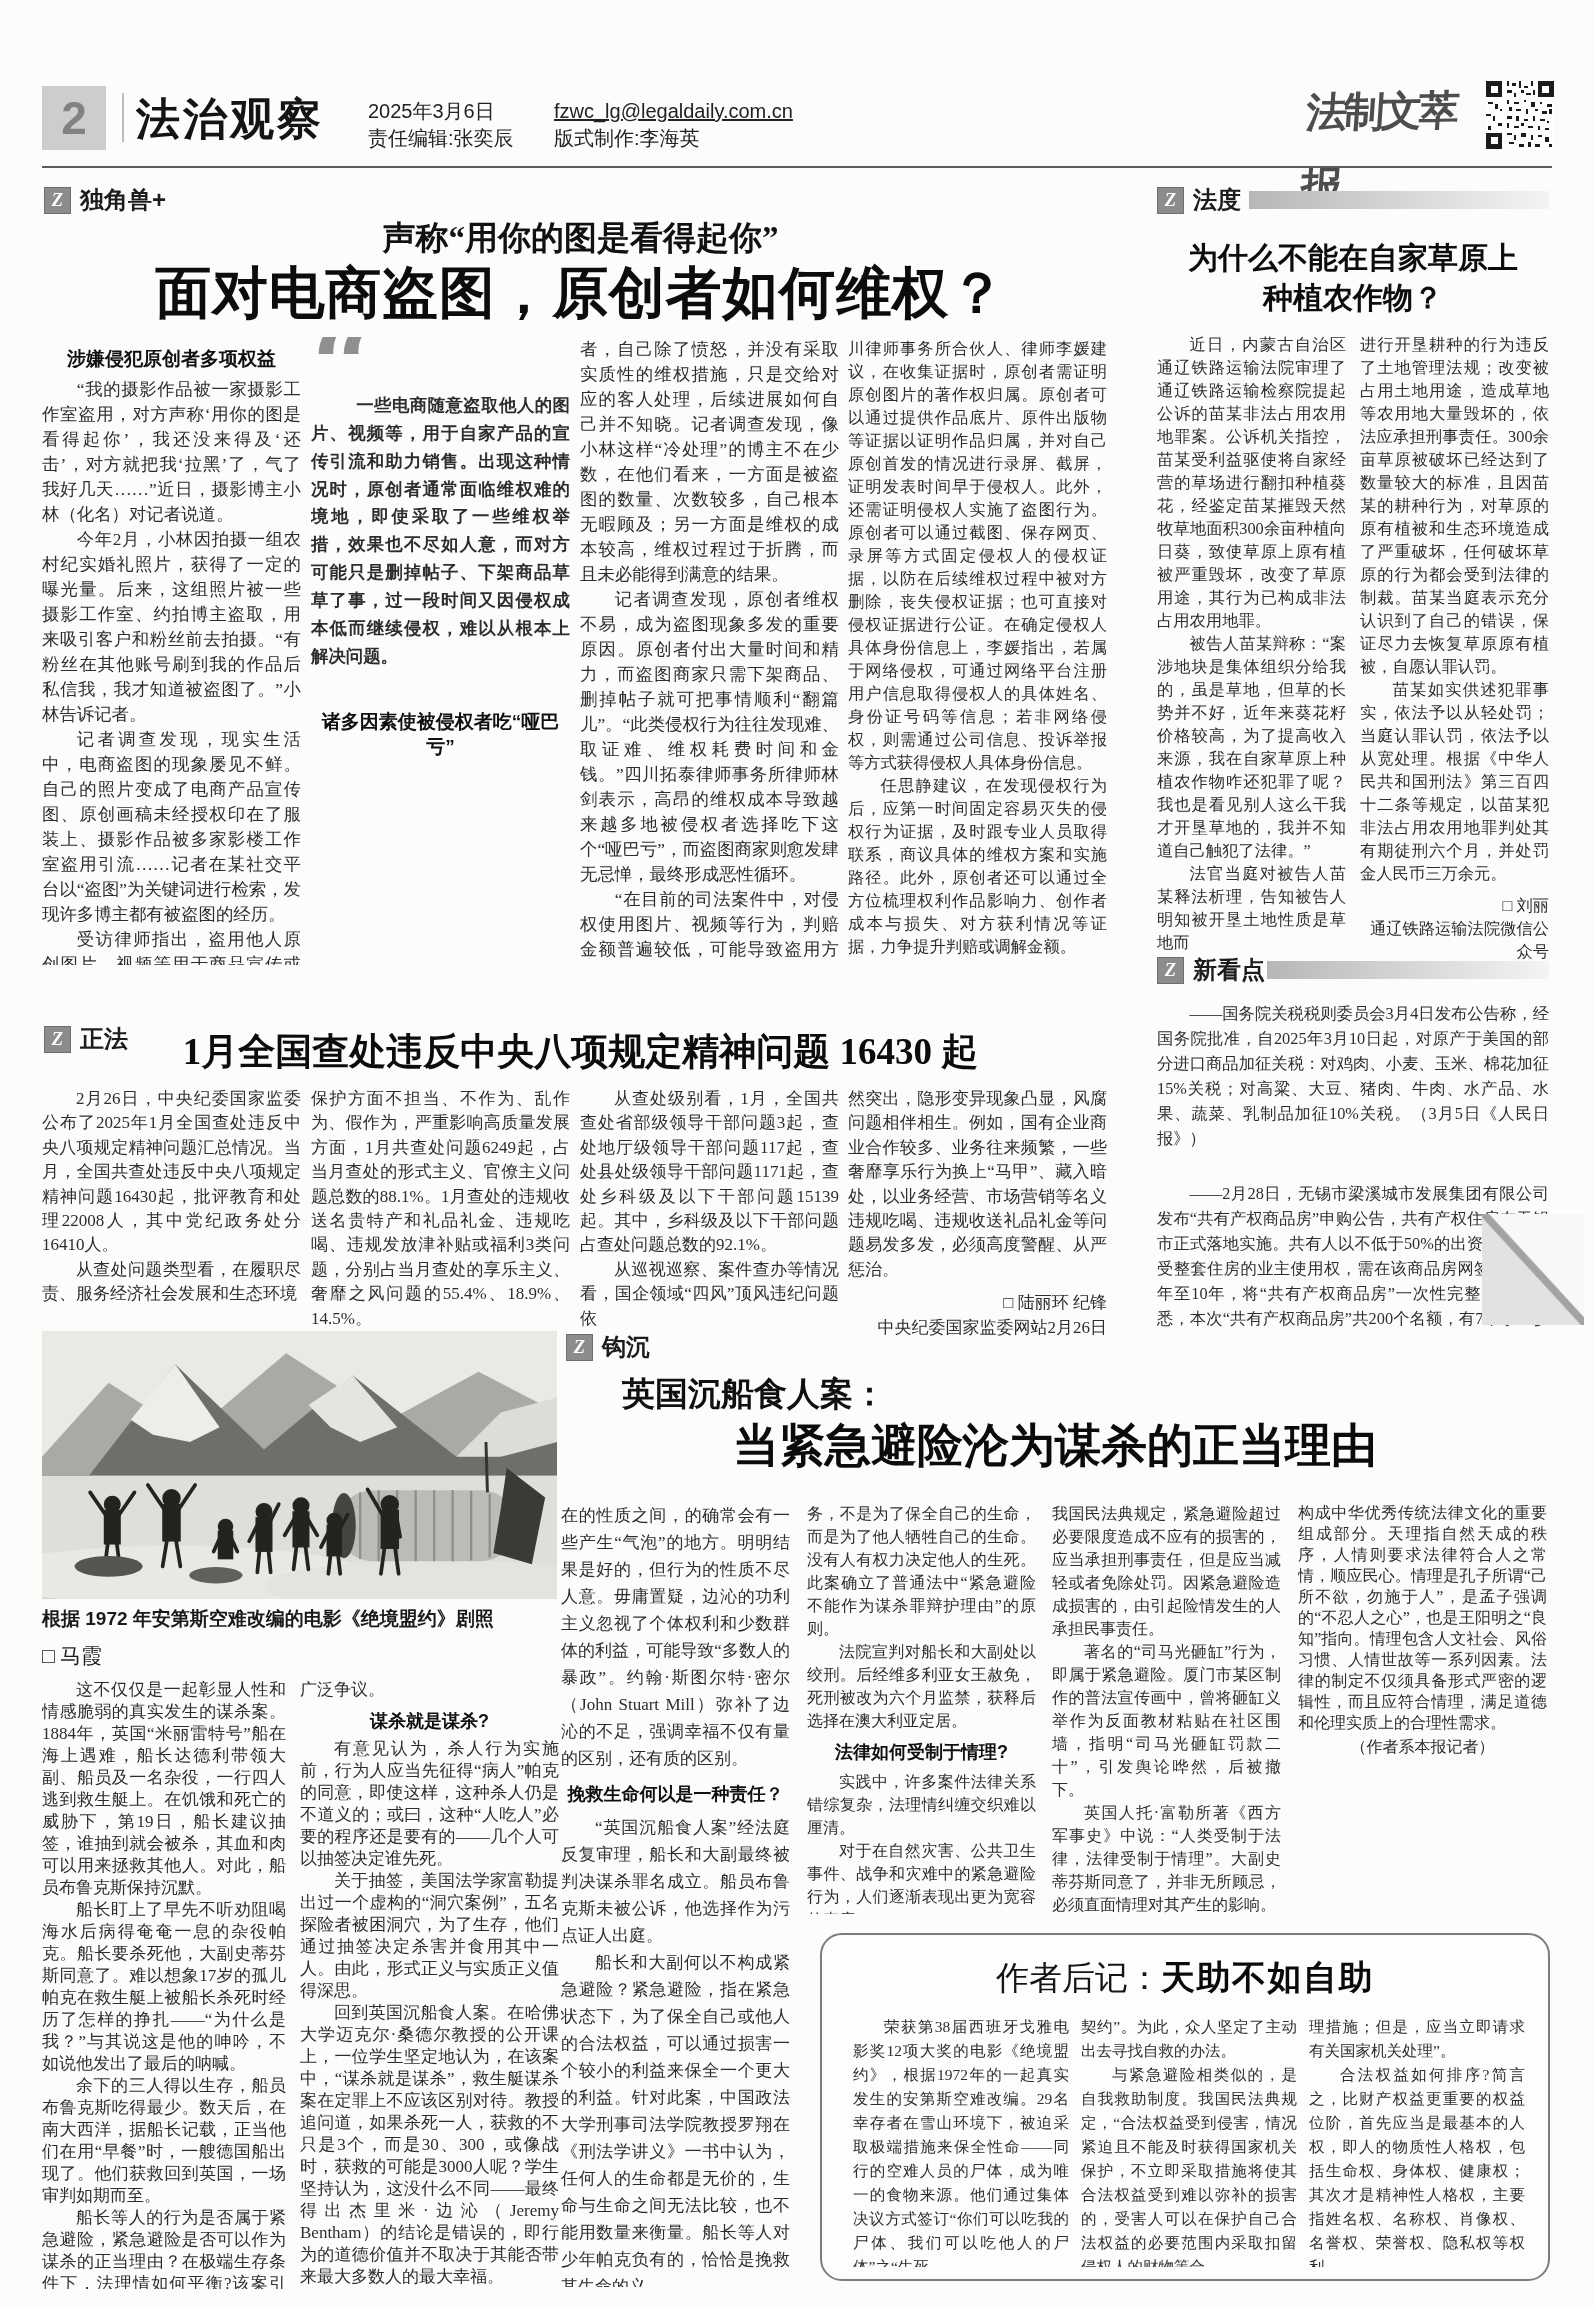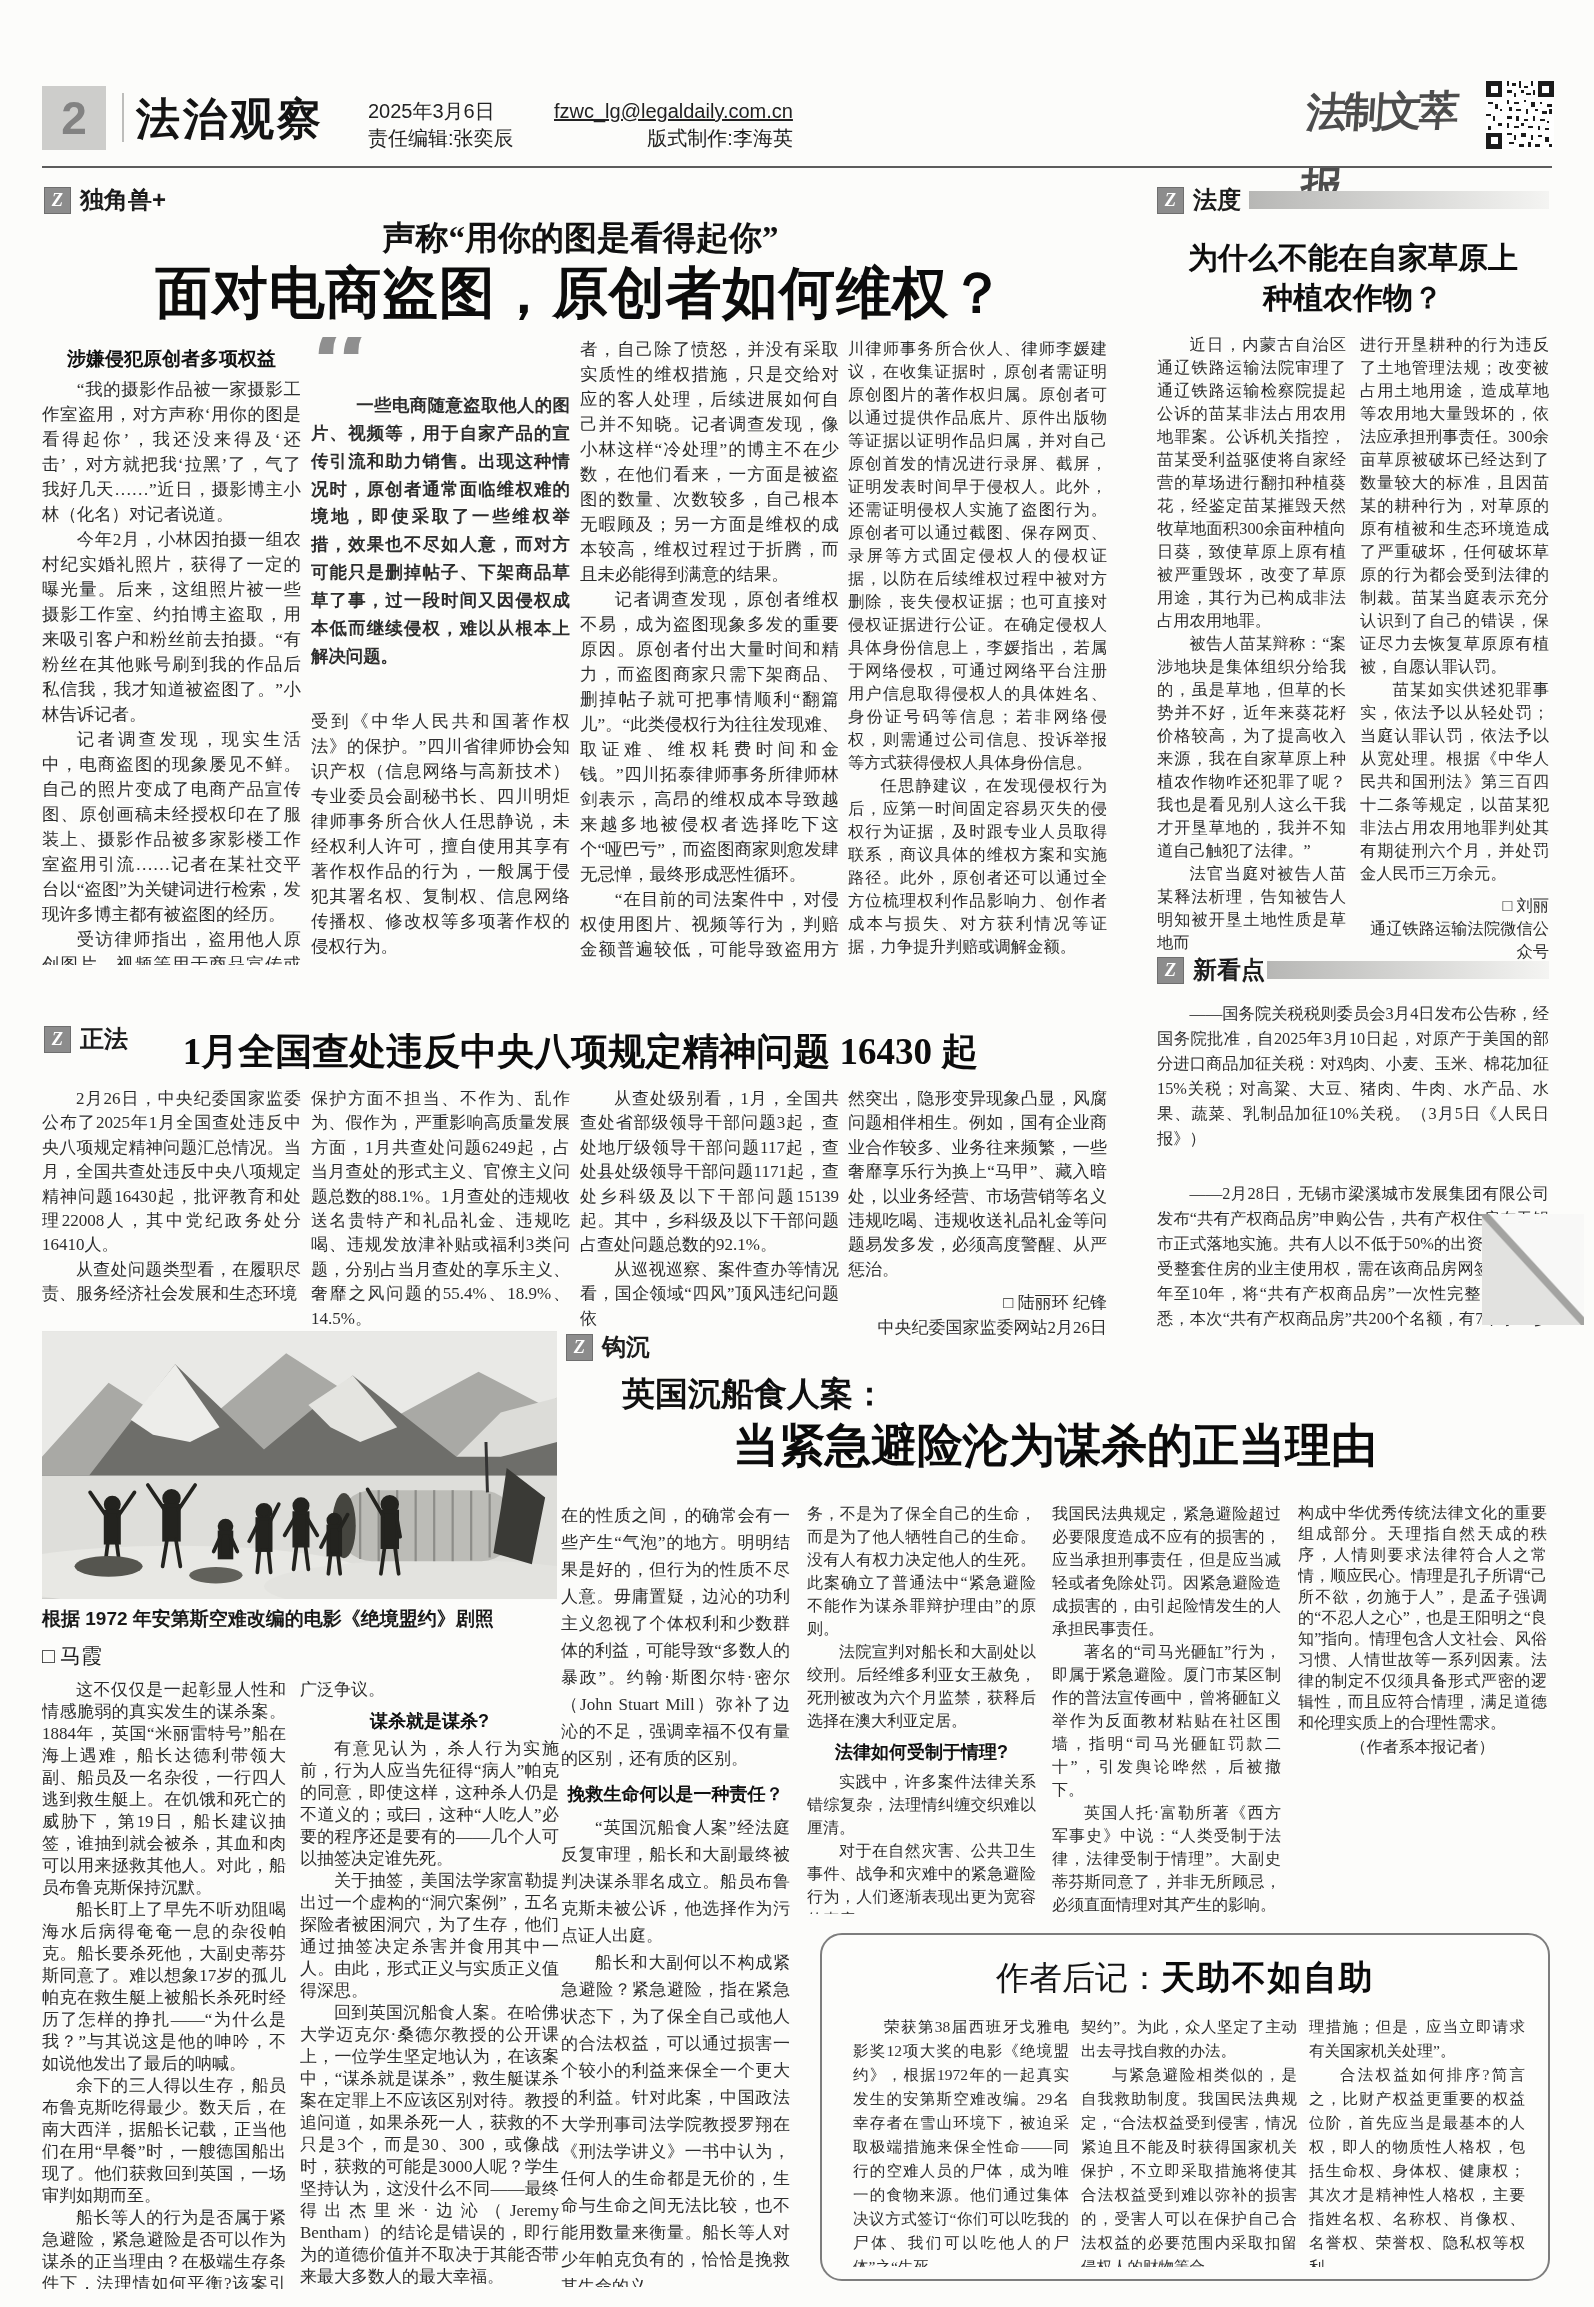--- a/index.html
+++ b/index.html
@@ -90,21 +90,21 @@
 
 <div class="page">
 
   <div class="abs pagenum">2</div>
   <div class="abs hdr-divider"></div>
   <div class="abs sect-title">法治观察</div>
   <div class="abs hdr-meta" style="left:368px;">
     <div>2025年3月6日</div>
     <div>责任编辑:张奕辰</div>
   </div>
-  <div class="abs hdr-meta" style="left:554px;text-align:right;">
+  <div class="abs hdr-meta" style="left:554px;">
     <div class="u">fzwc_lg@legaldaily.com.cn</div>
     <div>版式制作:李海英</div>
   </div>
   <div class="abs masthead">法制文萃报</div>
   <div class="abs qr">
     <svg viewBox="0 0 29 29" width="68" height="68" shape-rendering="crispEdges">
       <rect width="29" height="29" fill="#fff"></rect>
       <g fill="#1c1c1c">
         <rect x="0" y="0" width="7" height="7"></rect>
           <rect x="22" y="0" width="7" height="7"></rect>
@@ -178,21 +178,20 @@
     <div class="col" style="left:42px;top:337px;width:259px;height:628px;">
         <div class="blk subhead">涉嫌侵犯原创者多项权益</div>
         <div class="blk para">“我的摄影作品被一家摄影工作室盗用，对方声称‘用你的图是看得起你’，我还没来得及‘还击’，对方就把我‘拉黑’了，气了我好几天……”近日，摄影博主小林（化名）对记者说道。</div>
         <div class="blk para">今年2月，小林因拍摄一组农村纪实婚礼照片，获得了一定的曝光量。后来，这组照片被一些摄影工作室、约拍博主盗取，用来吸引客户和粉丝前去拍摄。“有粉丝在其他账号刷到我的作品后私信我，我才知道被盗图了。”小林告诉记者。</div>
         <div class="blk para">记者调查发现，现实生活中，电商盗图的现象屡见不鲜。自己的照片变成了电商产品宣传图、原创画稿未经授权印在了服装上、摄影作品被多家影楼工作室盗用引流……记者在某社交平台以“盗图”为关键词进行检索，发现许多博主都有被盗图的经历。</div>
         <div class="blk para">受访律师指出，盗用他人原创图片、视频等用于商品宣传或侵犯原创者多种权利。“日常生活中，那些具有独创性的图片、视频等智力创作成果，都可以作为摄影作品、文字作品、美术作品、视听作品等，</div>
       </div>
     <div class="col" style="left:311px;top:337px;width:259px;height:628px;">
         <div class="blk quoteicon">“</div>
         <div class="blk quote">一些电商随意盗取他人的图片、视频等，用于自家产品的宣传引流和助力销售。出现这种情况时，原创者通常面临维权难的境地，即使采取了一些维权举措，效果也不尽如人意，而对方可能只是删掉帖子、下架商品草草了事，过一段时间又因侵权成本低而继续侵权，难以从根本上解决问题。</div>
-        <div class="blk cont">受到《中华人民共和国著作权法》的保护。”四川省律师协会知识产权（信息网络与高新技术）专业委员会副秘书长、四川明炬律师事务所合伙人任思静说，未经权利人许可，擅自使用其享有著作权作品的行为，一般属于侵犯其署名权、复制权、信息网络传播权、修改权等多项著作权的侵权行为。</div>
         <div class="blk subhead">诸多因素使被侵权者吃“哑巴亏”</div>
       </div>
     <div class="col" style="left:580px;top:337px;width:259px;height:628px;">
         <div class="blk cont">者，自己除了愤怒，并没有采取实质性的维权措施，只是交给对应的客人处理，后续进展如何自己并不知晓。记者调查发现，像小林这样“冷处理”的博主不在少数，在他们看来，一方面是被盗图的数量、次数较多，自己根本无暇顾及；另一方面是维权的成本较高，维权过程过于折腾，而且未必能得到满意的结果。</div>
         <div class="blk para">记者调查发现，原创者维权不易，成为盗图现象多发的重要原因。原创者付出大量时间和精力，而盗图商家只需下架商品、删掉帖子就可把事情顺利“翻篇儿”。“此类侵权行为往往发现难、取证难、维权耗费时间和金钱。”四川拓泰律师事务所律师林剑表示，高昂的维权成本导致越来越多地被侵权者选择吃下这个“哑巴亏”，而盗图商家则愈发肆无忌惮，最终形成恶性循环。</div>
         <div class="blk para">“在目前的司法案件中，对侵权使用图片、视频等行为，判赔金额普遍较低，可能导致盗用方因侵权成本低进而继续侵权。”任思静分析道。</div>
       </div>
     <div class="col tight" style="left:848px;top:337px;width:259px;height:628px;">
         <div class="blk cont">川律师事务所合伙人、律师李媛建议，在收集证据时，原创者需证明原创图片的著作权归属。原创者可以通过提供作品底片、原件出版物等证据以证明作品归属，并对自己原创首发的情况进行录屏、截屏，证明发表时间早于侵权人。此外，还需证明侵权人实施了盗图行为。原创者可以通过截图、保存网页、录屏等方式固定侵权人的侵权证据，以防在后续维权过程中被对方删除，丧失侵权证据；也可直接对侵权证据进行公证。在确定侵权人具体身份信息上，李媛指出，若属于网络侵权，可通过网络平台注册用户信息取得侵权人的具体姓名、身份证号码等信息；若非网络侵权，则需通过公司信息、投诉举报等方式获得侵权人具体身份信息。</div>
         <div class="blk para">任思静建议，在发现侵权行为后，应第一时间固定容易灭失的侵权行为证据，及时跟专业人员取得联系，商议具体的维权方案和实施路径。此外，原创者还可以通过全方位梳理权利作品影响力、创作者成本与损失、对方获利情况等证据，力争提升判赔或调解金额。</div>

